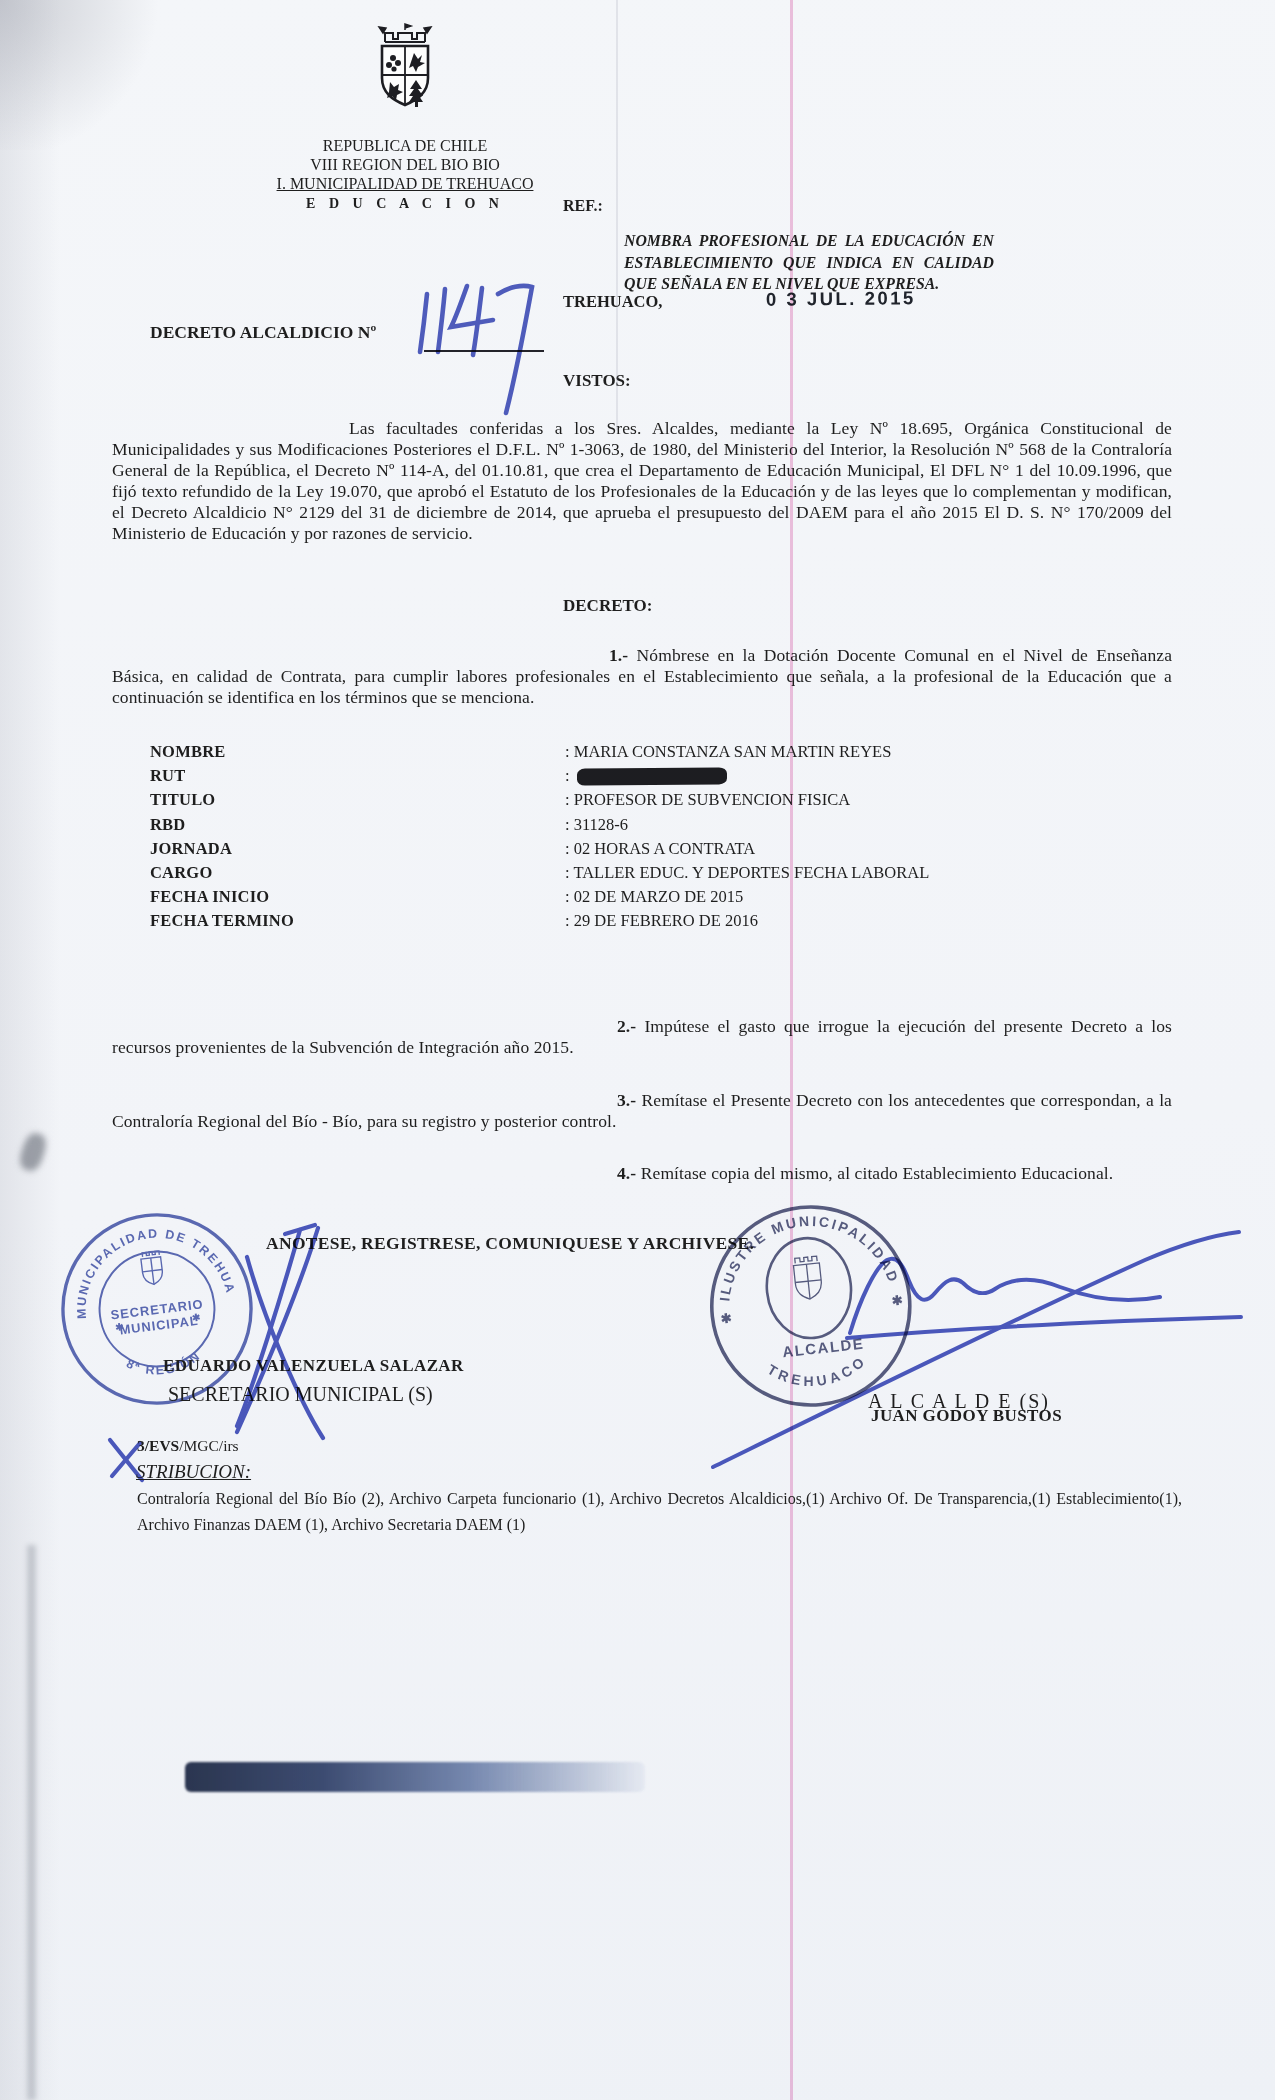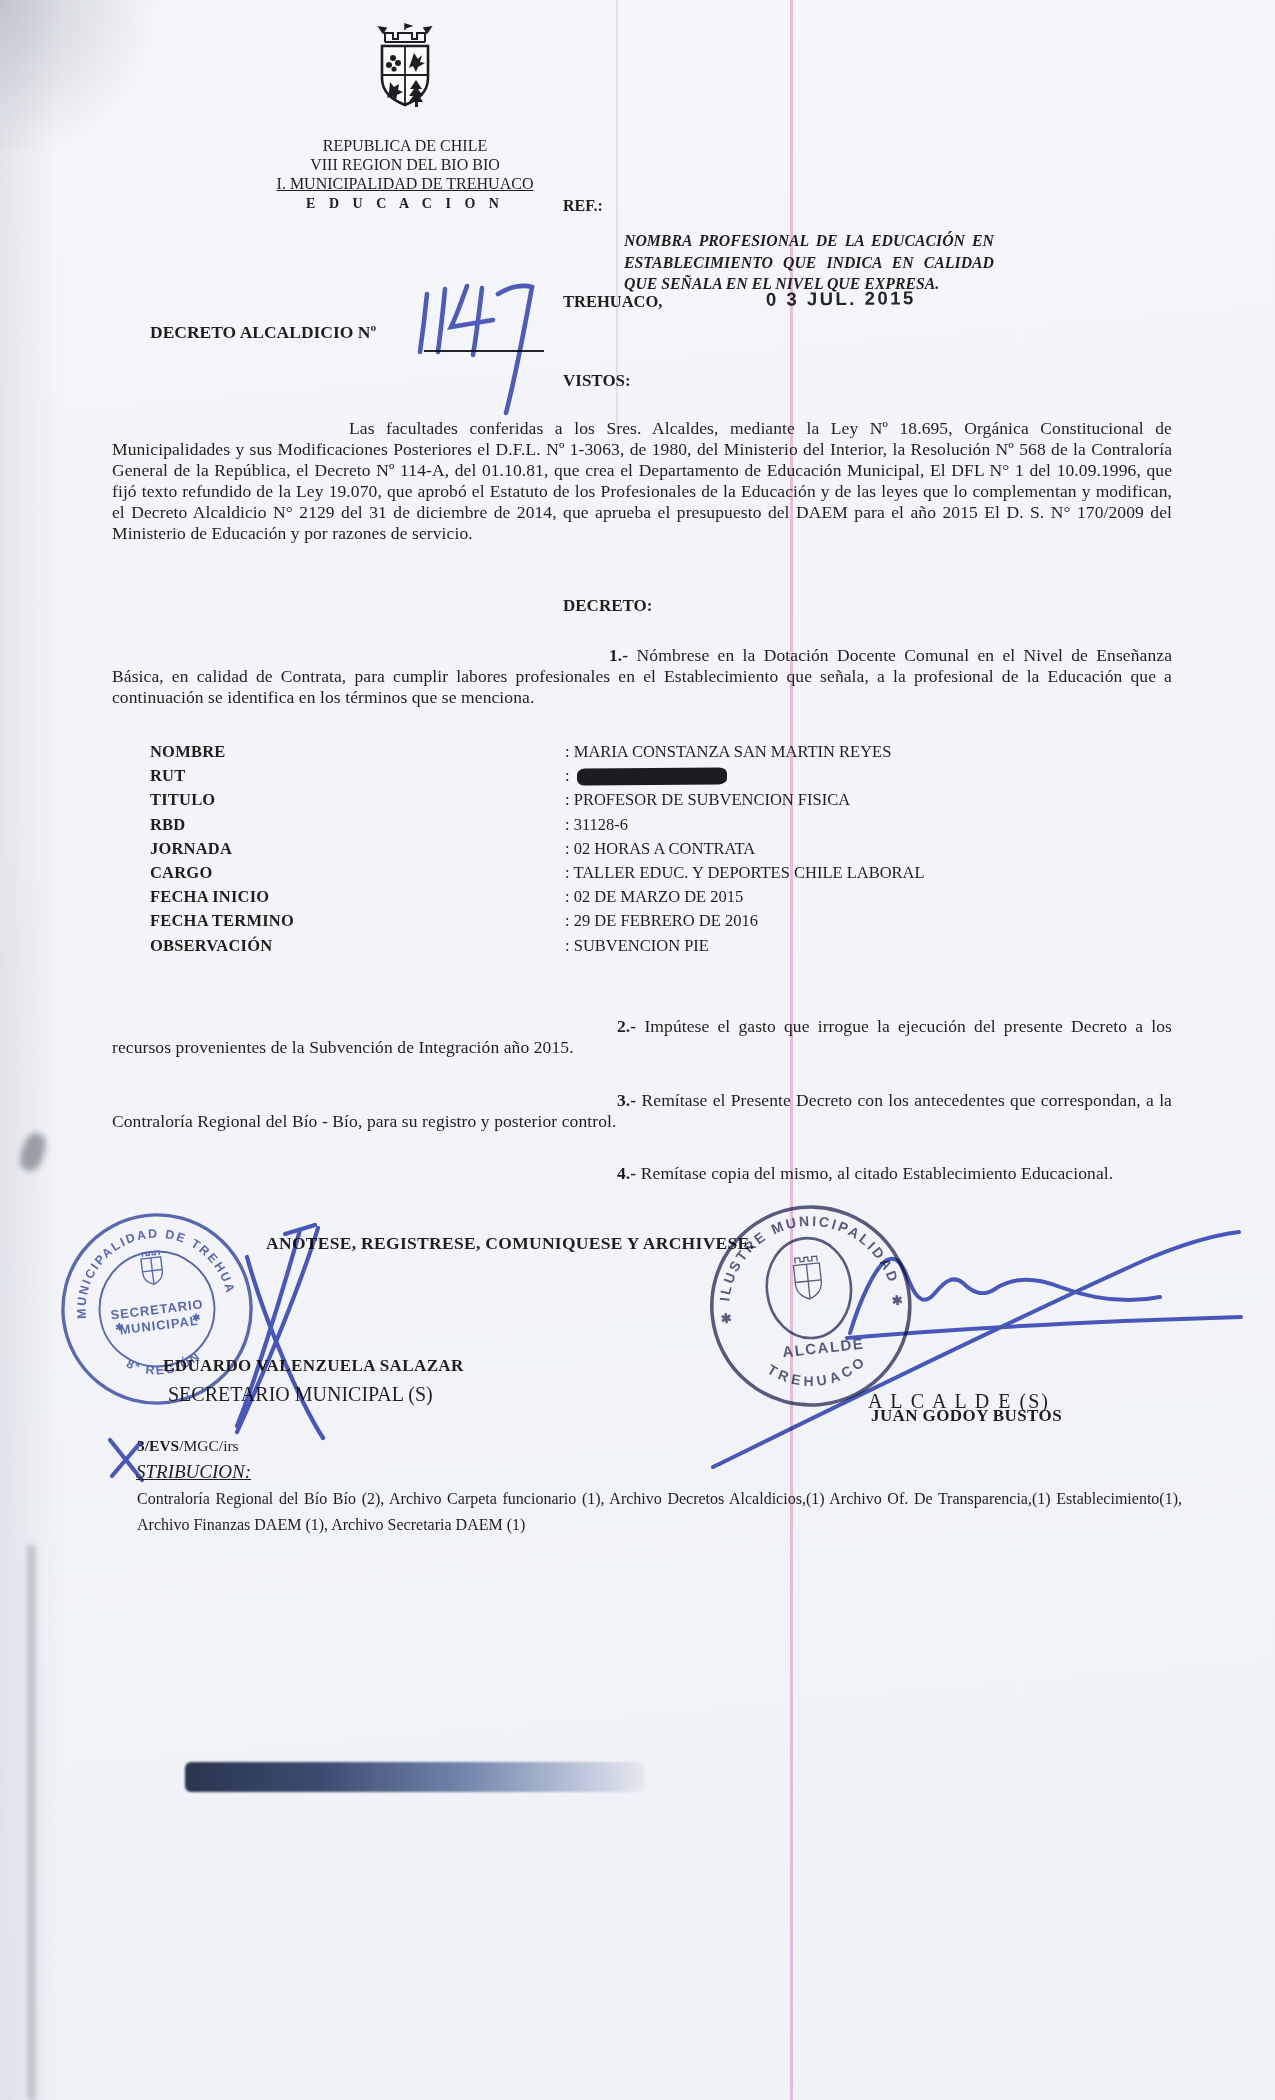--- a/index.html
+++ b/index.html
@@ -120,24 +120,23 @@
     <span class="pnum">1.-</span>
     <span>Nómbrese en la Dotación Docente Comunal en el Nivel de Enseñanza Básica, en calidad de  Contrata,  para cumplir labores profesionales en el Establecimiento que señala, a la  profesional de la Educación que a continuación se identifica en los términos que se menciona.</span>
   </div>
 
   <div class="abs fields">
     <div class="frow"><span class="flabel">NOMBRE</span><span class="fval">: MARIA CONSTANZA SAN MARTIN REYES</span></div>
     <div class="frow"><span class="flabel">RUT</span><span class="fval">:</span><span class="redact"></span></div>
     <div class="frow"><span class="flabel">TITULO</span><span class="fval">: PROFESOR DE SUBVENCION FISICA</span></div>
     <div class="frow"><span class="flabel">RBD</span><span class="fval">: 31128-6</span></div>
     <div class="frow"><span class="flabel">JORNADA</span><span class="fval">: 02 HORAS A CONTRATA</span></div>
-    <div class="frow"><span class="flabel">CARGO</span><span class="fval">: TALLER EDUC. Y DEPORTES CHILE LABORAL</span></div>
+    <div class="frow"><span class="flabel">CARGO</span><span class="fval">: TALLER EDUC. Y DEPORTES FECHA LABORAL</span></div>
     <div class="frow"><span class="flabel">FECHA INICIO</span><span class="fval">: 02 DE MARZO DE 2015</span></div>
     <div class="frow"><span class="flabel">FECHA TERMINO</span><span class="fval">: 29 DE FEBRERO DE 2016</span></div>
-    <div class="frow"><span class="flabel">OBSERVACIÓN</span><span class="fval">: SUBVENCION PIE</span></div>
   </div>
 
   <div class="abs para" style="left:112px;top:1016px;width:1060px;text-indent:505px;">
     <span class="pnum">2.-</span>
     <span>Impútese el gasto que irrogue la ejecución del presente Decreto a los recursos provenientes de la Subvención de Integración año 2015.</span>
   </div>
 
   <div class="abs para" style="left:112px;top:1090px;width:1060px;text-indent:505px;">
     <span class="pnum">3.-</span>
     <span>Remítase el Presente Decreto con los antecedentes que correspondan, a la Contraloría Regional del Bío - Bío,  para su registro y posterior control.</span>

